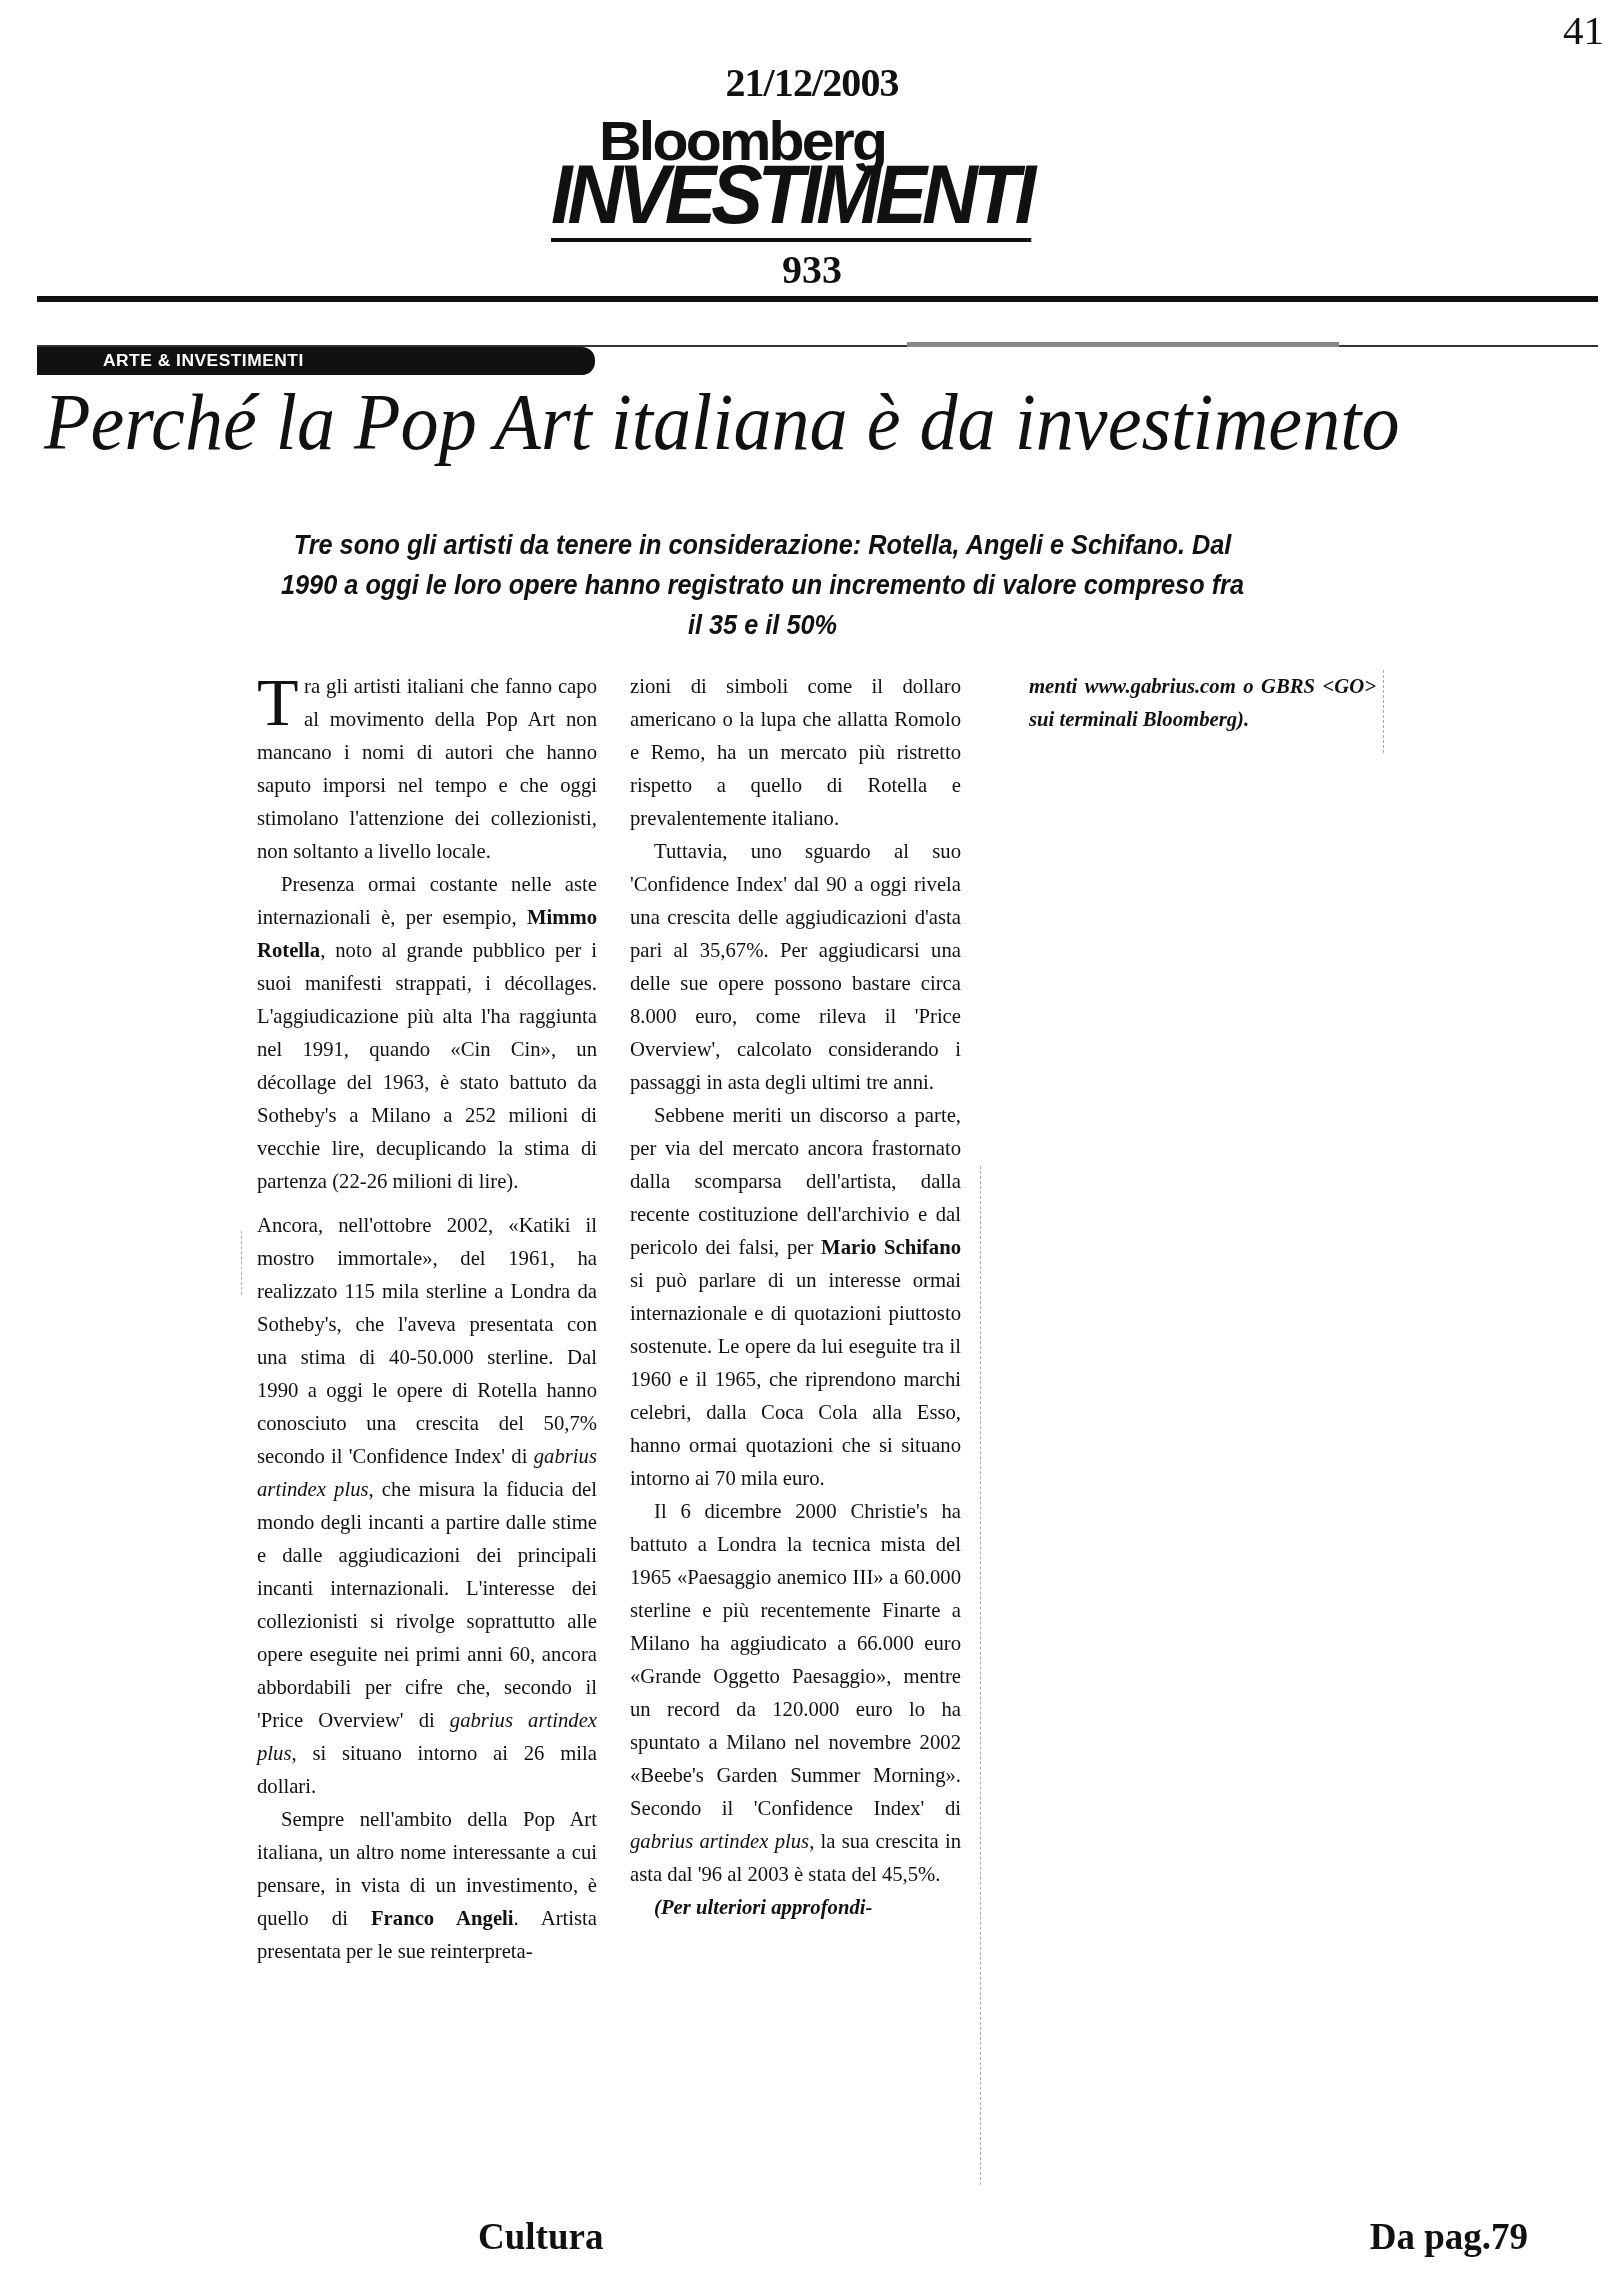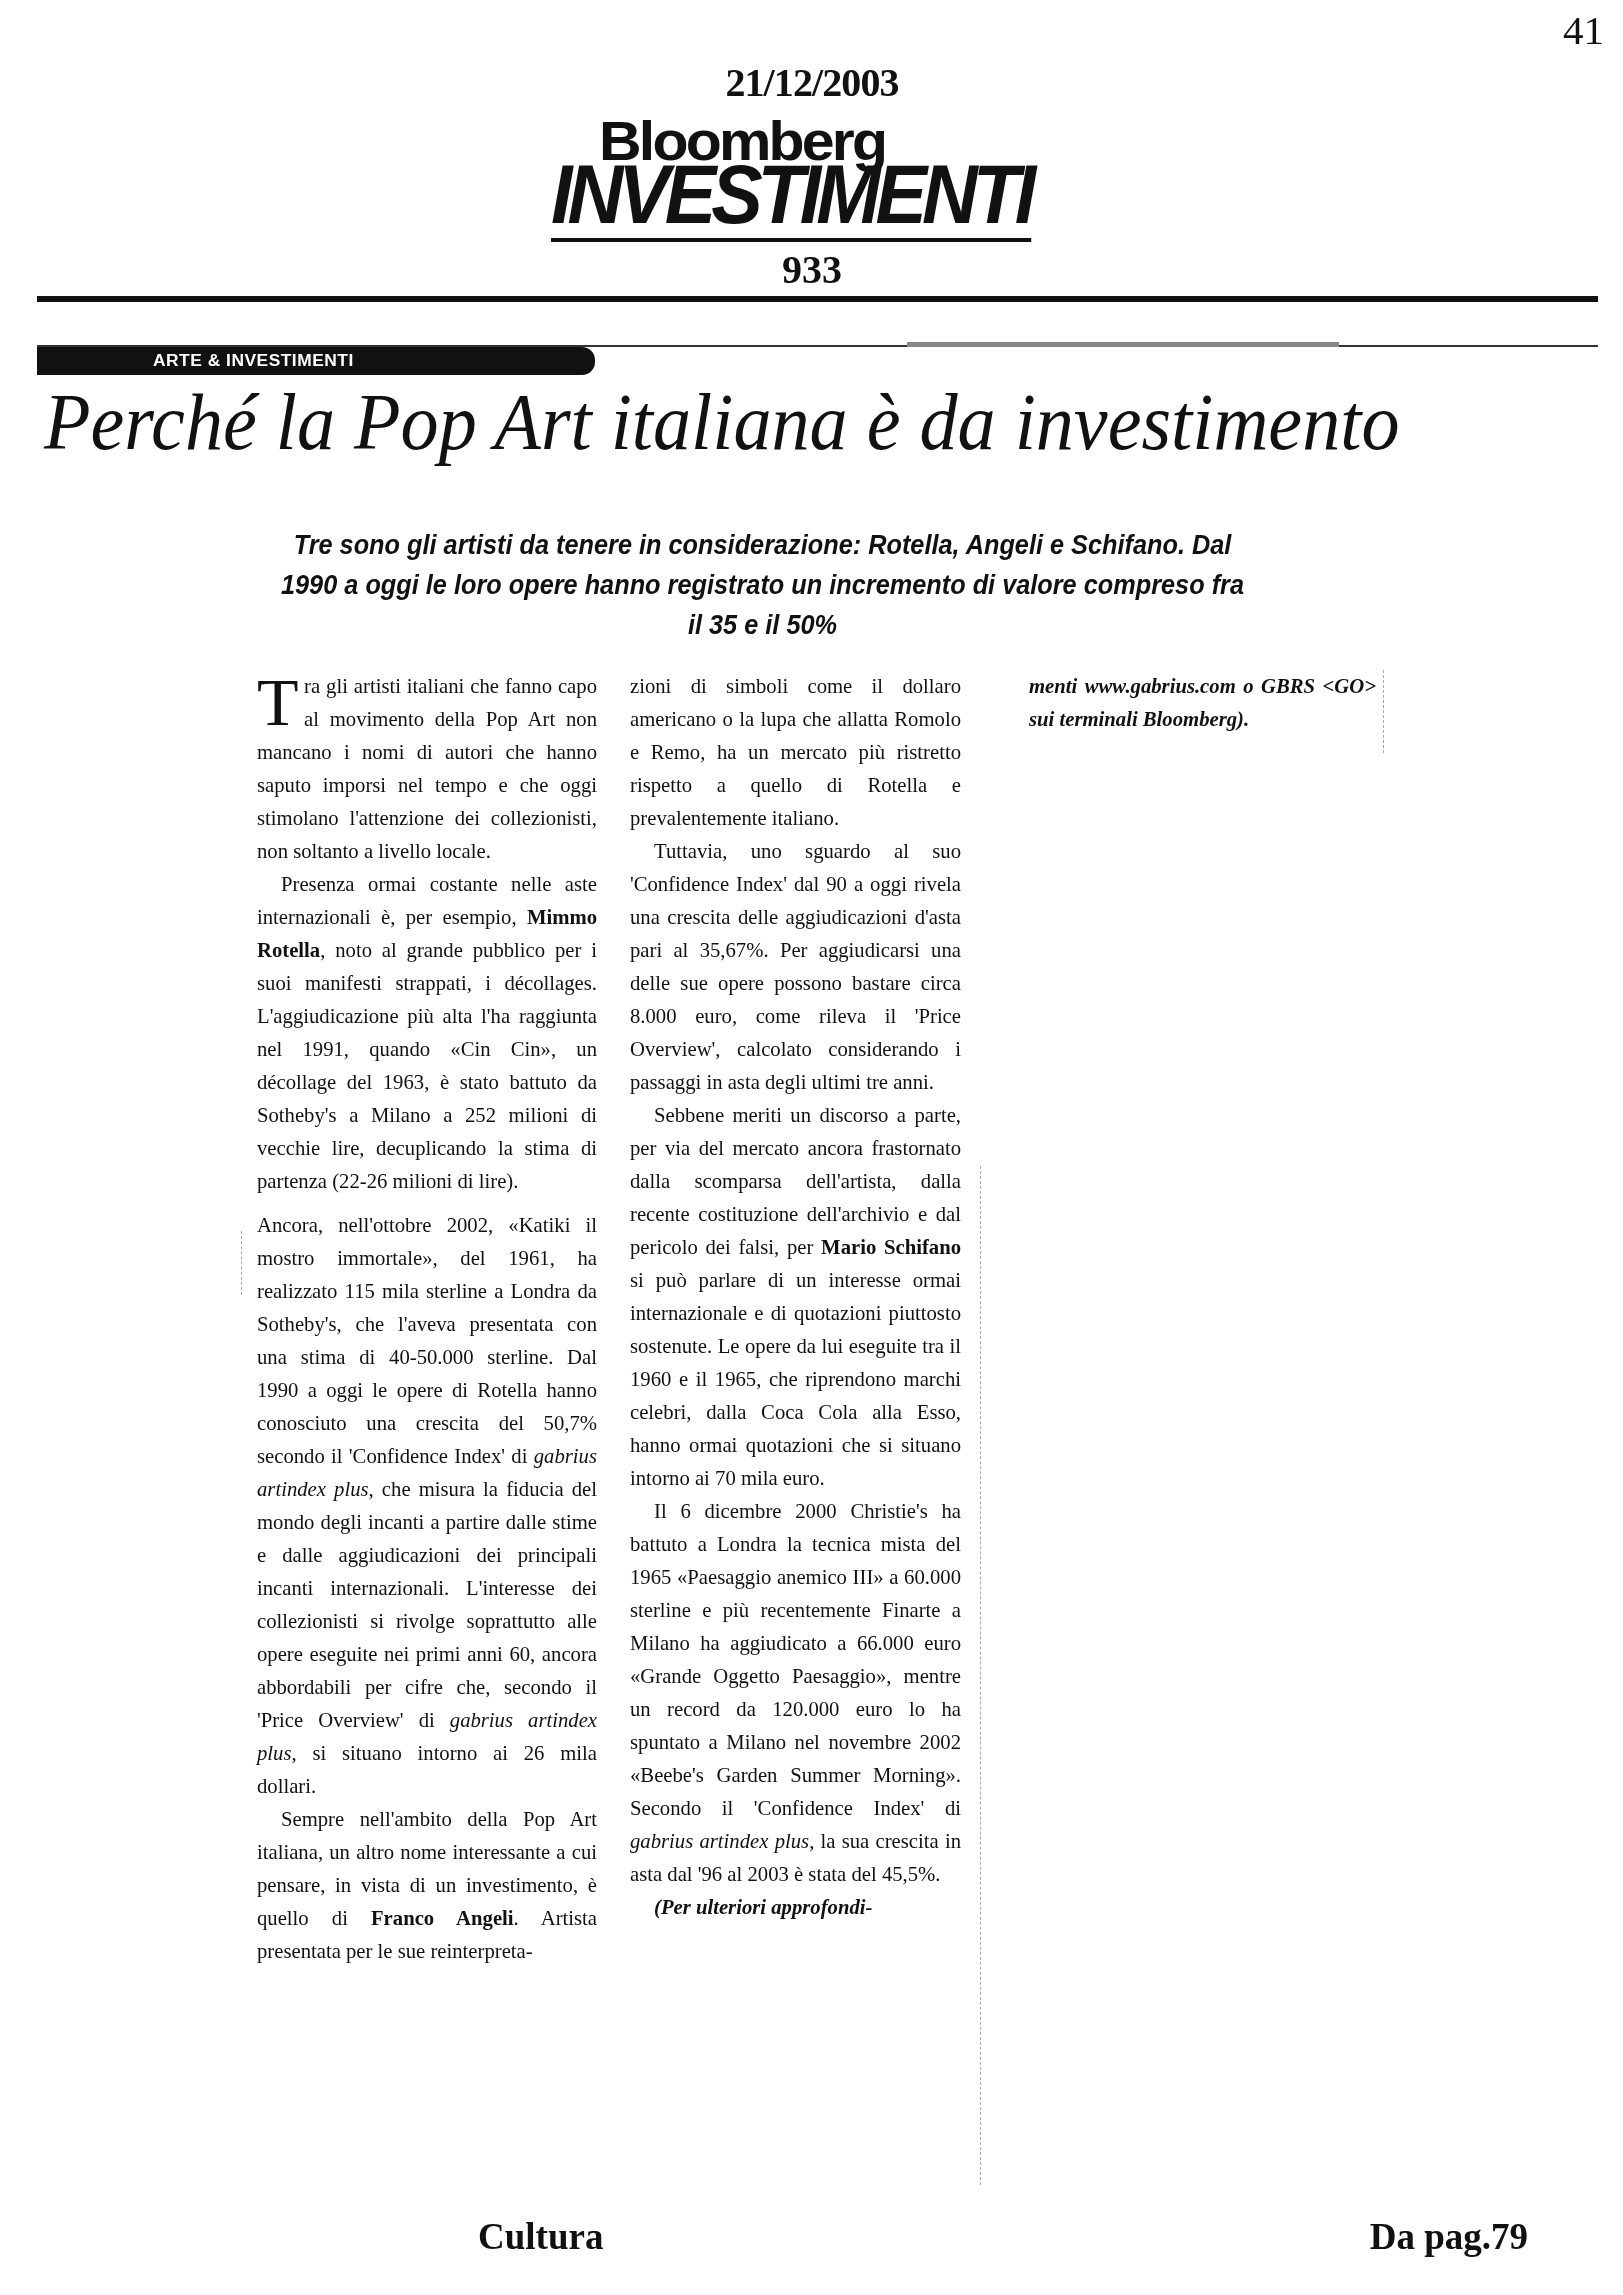--- a/index.html
+++ b/index.html
@@ -7,21 +7,21 @@
   .abs { position: absolute; }
   #page-number { right: 20px; top: 5.5px; font-size: 41px; }
   #date { left: 0; width: 1624px; top: 59px; text-align: center; font-size: 40px; font-weight: bold; letter-spacing: -0.9px; }
   #logo { left: 551px; top: 112px; width: 588px; height: 129px; }
   #logo .brand { position: absolute; left: 48px; top: 0; font-family: "Liberation Sans", sans-serif; font-weight: bold; font-size: 59px; letter-spacing: -2.8px; line-height: 1; transform: scaleY(0.95); }
   #logo .pub { position: absolute; left: 0; top: 40px; font-family: "Liberation Sans", sans-serif; font-weight: 900; font-style: italic; font-size: 84px; letter-spacing: -5.5px; line-height: 1; transform: scaleX(0.92); transform-origin: left; border-bottom: 4.6px solid #111; padding-bottom: 1.8px; }
   #issue { left: 0; width: 1624px; top: 246px; text-align: center; font-size: 40px; font-weight: bold; }
   #rule-main { left: 37px; top: 296px; width: 1561px; height: 6.4px; background: #111; }
   #rule-thin { left: 37px; top: 345px; width: 1561px; height: 1.8px; background: #333; }
   #rule-gray { left: 907px; top: 342px; width: 432px; height: 4.6px; background: #888; }
-  #section-tag { left: 37px; top: 347px; width: 558px; height: 27.5px; background: #111; border-radius: 0 13px 13px 0; color: #fff; font-family: "Liberation Sans", sans-serif; font-weight: bold; font-size: 17.4px; line-height: 27.5px; padding-left: 116px; box-sizing: border-box; letter-spacing: 0.5px; }
+  #section-tag { left: 37px; top: 347px; width: 558px; height: 27.5px; background: #111; border-radius: 0 13px 13px 0; color: #fff; font-family: "Liberation Sans", sans-serif; font-weight: bold; font-size: 17.4px; line-height: 27.5px; padding-left: 66px; box-sizing: border-box; letter-spacing: 0.5px; }
   #headline { left: 44px; top: 378px; width: 1561px; font-size: 81px; font-style: italic; line-height: 1.1; white-space: nowrap; transform: scaleX(0.94); transform-origin: left; }
   #subtitle { left: 239px; top: 525px; width: 1047px; text-align: center; font-family: "Liberation Sans", sans-serif; font-weight: bold; font-style: italic; font-size: 27.5px; line-height: 40px; transform: scaleX(0.92); }
   .col { position: absolute; top: 670px; font-size: 20.7px; line-height: 33px; text-align: justify; hyphens: manual; }
   .col p { margin: 0; }
   .col p + p { text-indent: 24px; }
   #col1 { left: 257px; width: 340px; }
   #col2 { left: 630px; width: 331px; }
   #col3 { left: 1029px; width: 347px; font-weight: bold; font-style: italic; }
   #col1 .first { text-indent: 0; }
   .dropcap { float: left; font-size: 68px; line-height: 57px; margin: 3.7px 5.5px 0 0; }

